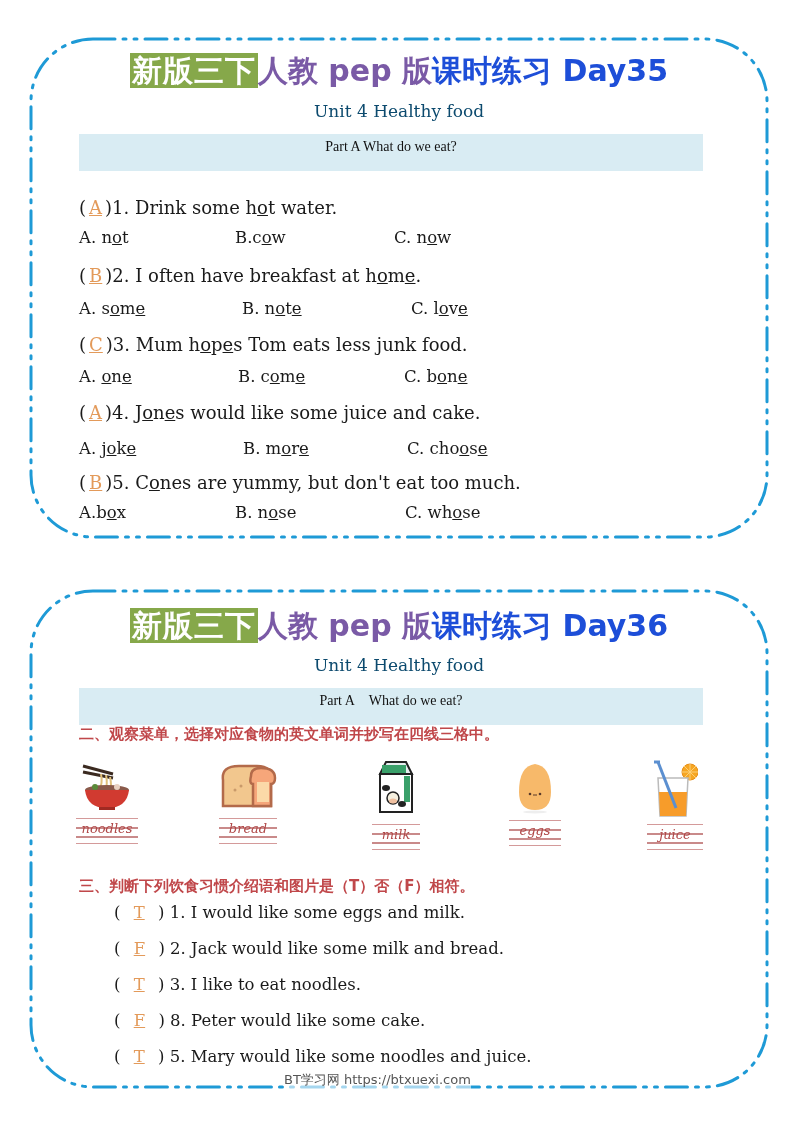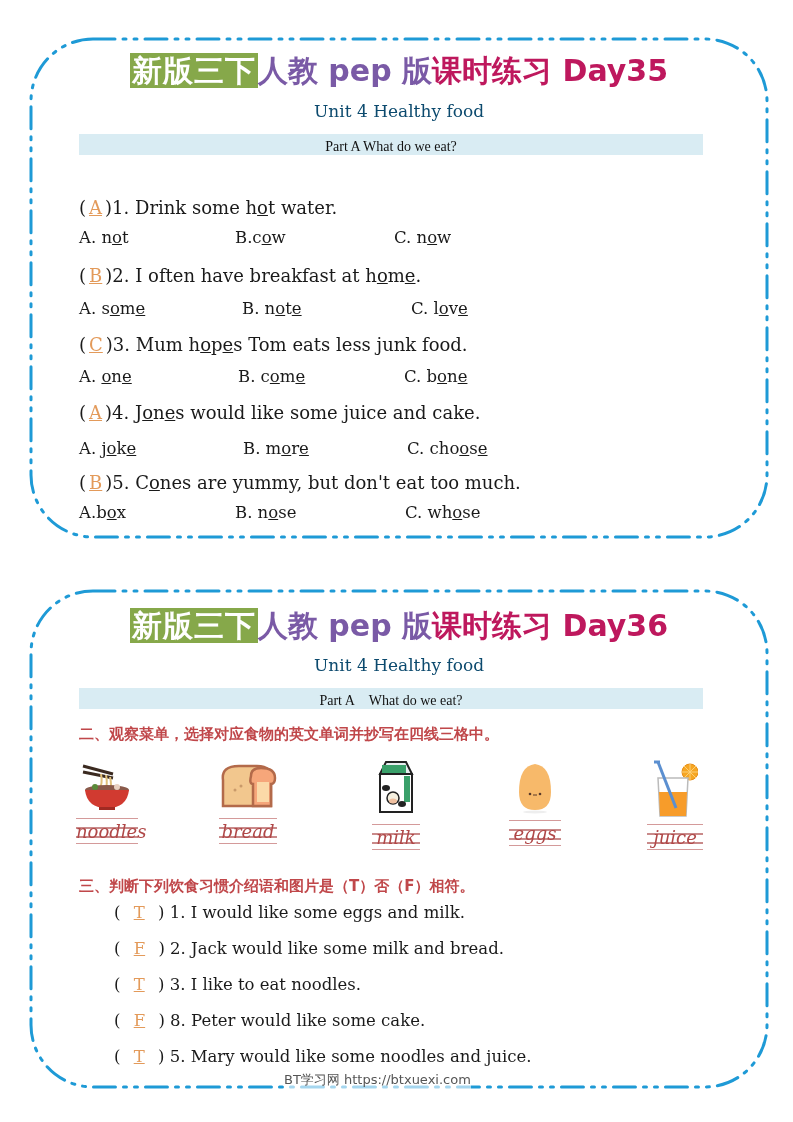--- a/index.html
+++ b/index.html
@@ -6,42 +6,42 @@
   html, body { width: 793px; height: 1122px; background: #ffffff; overflow: hidden; }
   body { position: relative; font-family: "DejaVu Serif", "Liberation Serif", serif; color: #1a1a1a; }
 
   .card { position: absolute; left: 28px; width: 742px; }
   .card svg.border { position: absolute; left: 0; top: 0; width: 100%; height: 100%; pointer-events: none; }
 
   .title-row { position: absolute; left: 0; right: 0; text-align: center; white-space: nowrap;
     font-family: "DejaVu Sans", "Liberation Sans", sans-serif; font-weight: bold; font-size: 30px; line-height: 40px; }
   .title-row .t-green { background: #86a84a; color: #ffffff; padding: 0 2px; letter-spacing: 1px; }
   .title-row .t-purple { color: #7a5aa6; }
-  .title-row .t-orange { color: #be185d; }
+  .title-row .t-orange { color: #1d4ed8; }
 
   .unit { position: absolute; left: 0; right: 0; text-align: center; color: #0c4a6e; font-size: 17px; }
-  .part-bar { position: absolute; left: 51px; width: 624px; height: 21px; background: #d9ecf3;
+  .part-bar { position: absolute; left: 51px; width: 624px; height: 37px; background: #d9ecf3;
     text-align: center; font-size: 14px; line-height: 25px; color: #111; font-family: "Liberation Serif", serif; }
   .part-bar .sp { display: inline-block; width: 14px; }
 
   .section-head { position: absolute; left: 51px; color: #c0474a; font-weight: bold; font-size: 15px;
     font-family: "DejaVu Sans", "Liberation Sans", sans-serif; white-space: nowrap; }
 
   .q { position: absolute; left: 51px; font-size: 18px; white-space: nowrap; }
   .ans { color: #e39a5a; text-decoration: underline; text-decoration-color: #e39a5a; padding: 0 3px; }
   .u { text-decoration: underline; }
   .opt { position: absolute; font-size: 16.5px; white-space: nowrap; }
 
   .food { position: absolute; text-align: center; }
   .food svg { display: block; margin: 0 auto; }
   .lines { position: relative; margin: 6px auto 0; height: 26px; }
   .lines .ln { position: absolute; left: 0; right: 0; height: 1px; background: #d49a9a; }
   .lines .ln.strong { height: 2px; background: #c98a8a; }
   .lines .word { position: absolute; left: 0; right: 0; top: 3px; text-align: center; font-style: italic;
-    font-family: "DejaVu Serif", serif; color: #b04848; font-size: 18px; }
+    font-family: "DejaVu Serif", serif; color: #b04848; font-size: 13px; }
 
   .tf { position: absolute; left: 86px; font-size: 16.5px; white-space: nowrap; }
   .tf .ans { padding: 0 8px; }
   .watermark { position: absolute; left: 284px; top: 1071px; font-family: "DejaVu Sans", sans-serif;
     font-size: 13px; color: #555; background: rgba(255,255,255,0.6); }
 </style>
 </head>
 <body>
 
 <section class="card" style="top:36px; height:504px;">

